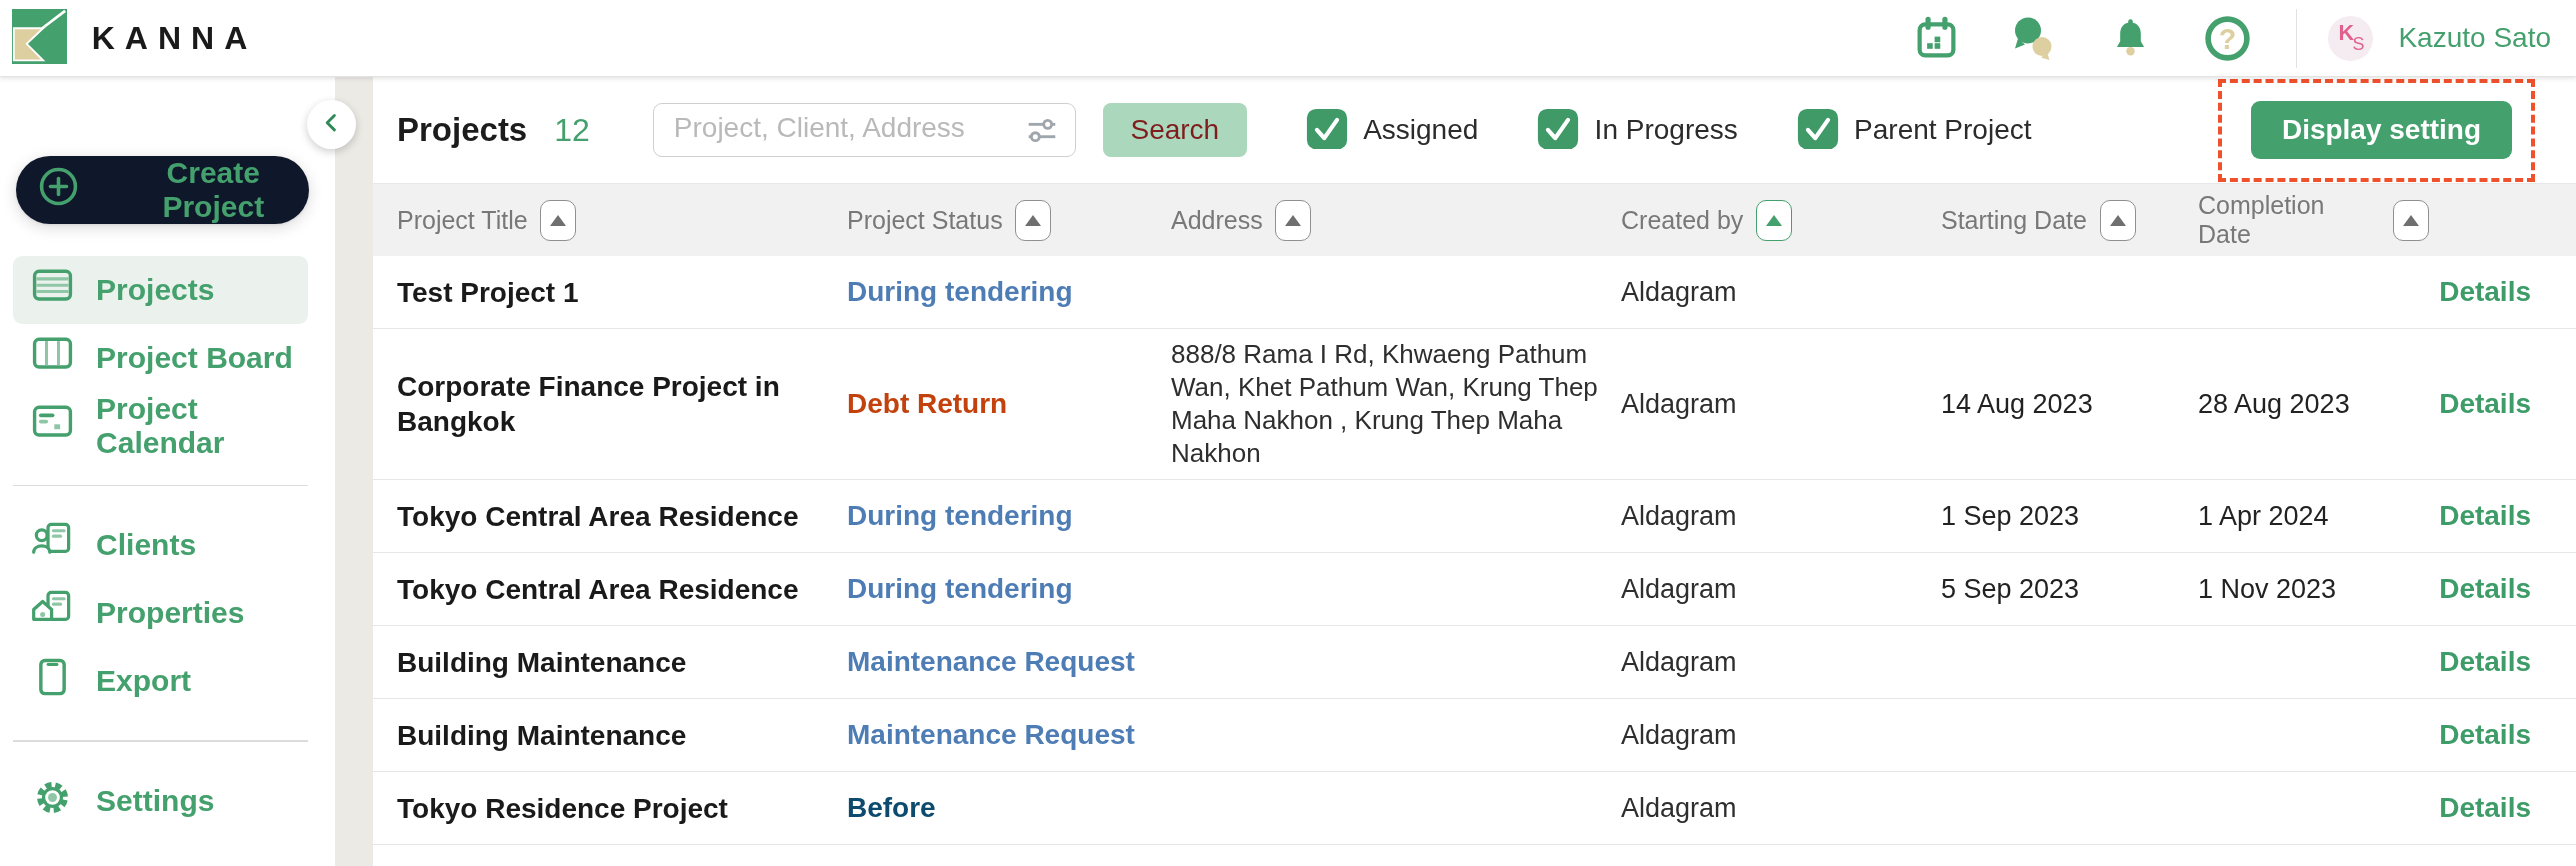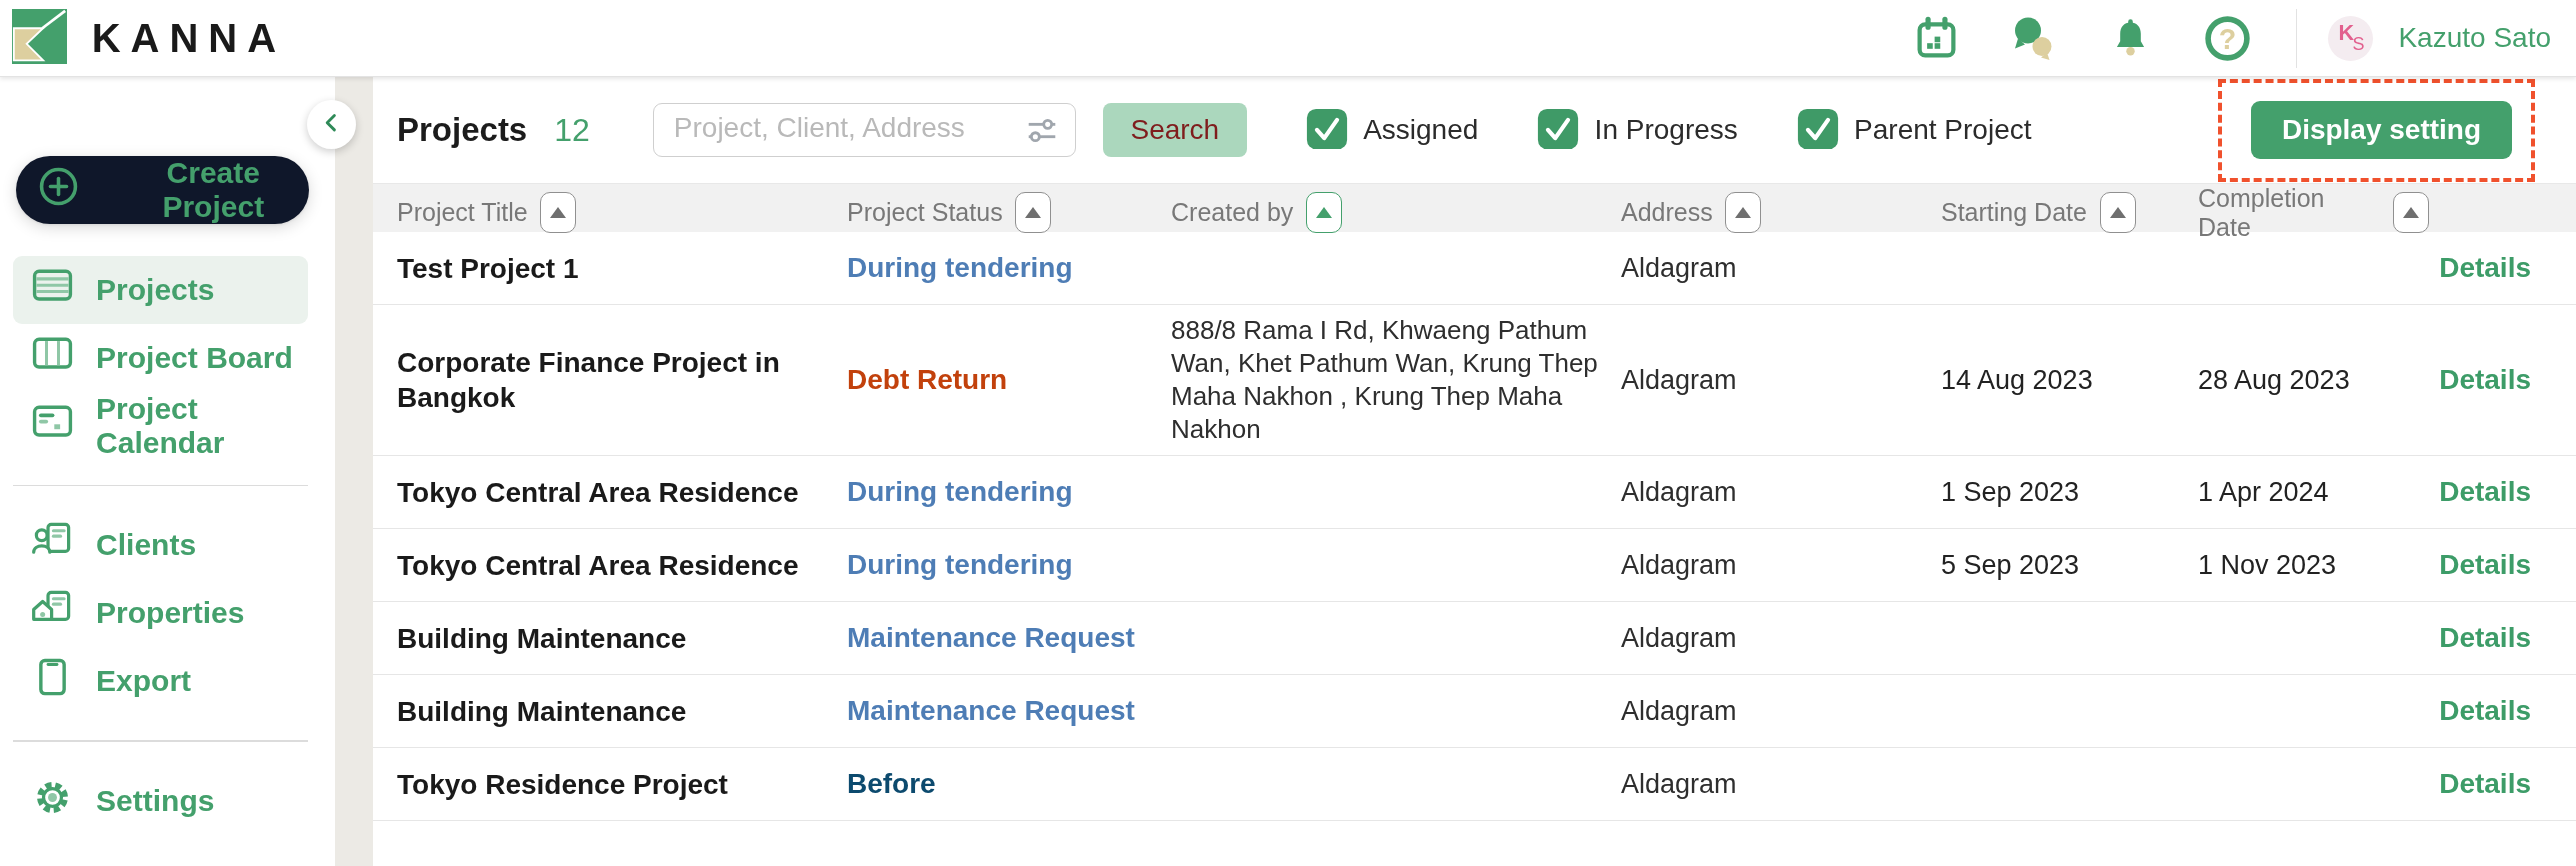--- a/index.html
+++ b/index.html
@@ -10,21 +10,21 @@
   }
   .page { width:2576px; height:867px; display:flex; flex-direction:column; }
 
   
   .topbar {
     height:77px; background:#fff; display:flex; align-items:center;
     border-bottom:0.9px solid #e3e3e3; box-shadow:0 1.8px 4.5px rgba(0,0,0,.10);
     position:relative; z-index:20; flex:0 0 auto; padding:0 25px 0 11.7px;
   }
   .brand { display:flex; align-items:center; gap:25px; }
-  .brand-name { font-size:40px; font-weight:800; letter-spacing:10px; color:#1a1a1a; }
+  .brand-name { font-size:32px; font-weight:800; letter-spacing:10px; color:#1a1a1a; }
   .topbar-spacer { flex:1; }
   .topbar-iconbtn { background:none; border:none; width:56px; height:56px; display:flex;
     align-items:center; justify-content:center; cursor:pointer; margin-left:41px; }
   .topbar-vdiv { width:0.9px; height:59px; background:#e2e2e2; margin:0 32px 0 40px; }
   .user { display:flex; align-items:center; gap:25px; }
   .avatar { width:45px; height:45px; border-radius:50%; background:#f4ecf0; position:relative; }
   .avatar .ini-k { position:absolute; left:10px; top:4.5px; font-size:21.6px; font-weight:700; color:#e2608e; }
   .avatar .ini-s { position:absolute; left:24px; top:18px; font-size:18px; color:#e2608e; }
   .username { font-size:28px; color:#44a06c; }
 
@@ -86,21 +86,21 @@
     background:#44a06c; color:#fff; font-size:28px; font-weight:700;
     border:none; border-radius:9px; cursor:pointer; font-family:inherit;
   }
 
   
   .grid {
     display:grid;
     grid-template-columns:450px 324px 450px 320px 257px 234px minmax(0,1fr);
     align-items:center; padding:0 45px 0 24px;
   }
-  .thead { background:#f1f1f1; height:48px; }
+  .thead { background:#f1f1f1; height:72px; }
   .th { display:flex; align-items:center; gap:12.6px; color:#787878; font-size:25px; line-height:1.15; }
   .th-label { max-width:calc(100% - 52px); }
   .sort-btn {
     width:36px; height:41px; flex:0 0 auto; background:#fff; border:1.8px solid #909090;
     border-radius:10px; display:flex; align-items:center; justify-content:center; cursor:pointer;
   }
   .sort-btn .tri { width:0; height:0; border-left:8px solid transparent; border-right:8px solid transparent; border-bottom:11.7px solid #6f6f6f; }
   .sort-btn.active { border-color:#44a06c; }
   .sort-btn.active .tri { border-bottom-color:#44a06c; }
 
@@ -342,28 +342,28 @@
                 <span class="tri"></span>
               </button>
             </div>
             <div class="th">
               <span class="th-label">Project Status</span>
               <button class="sort-btn">
                 <span class="tri"></span>
               </button>
             </div>
             <div class="th">
+              <span class="th-label">Address</span>
+              <button class="sort-btn">
+                <span class="tri"></span>
+              </button>
+            </div>
+            <div class="th">
               <span class="th-label">Created by</span>
               <button class="sort-btn active">
-                <span class="tri"></span>
-              </button>
-            </div>
-            <div class="th">
-              <span class="th-label">Address</span>
-              <button class="sort-btn">
                 <span class="tri"></span>
               </button>
             </div>
             <div class="th">
               <span class="th-label">Starting Date</span>
               <button class="sort-btn">
                 <span class="tri"></span>
               </button>
             </div>
             <div class="th">

